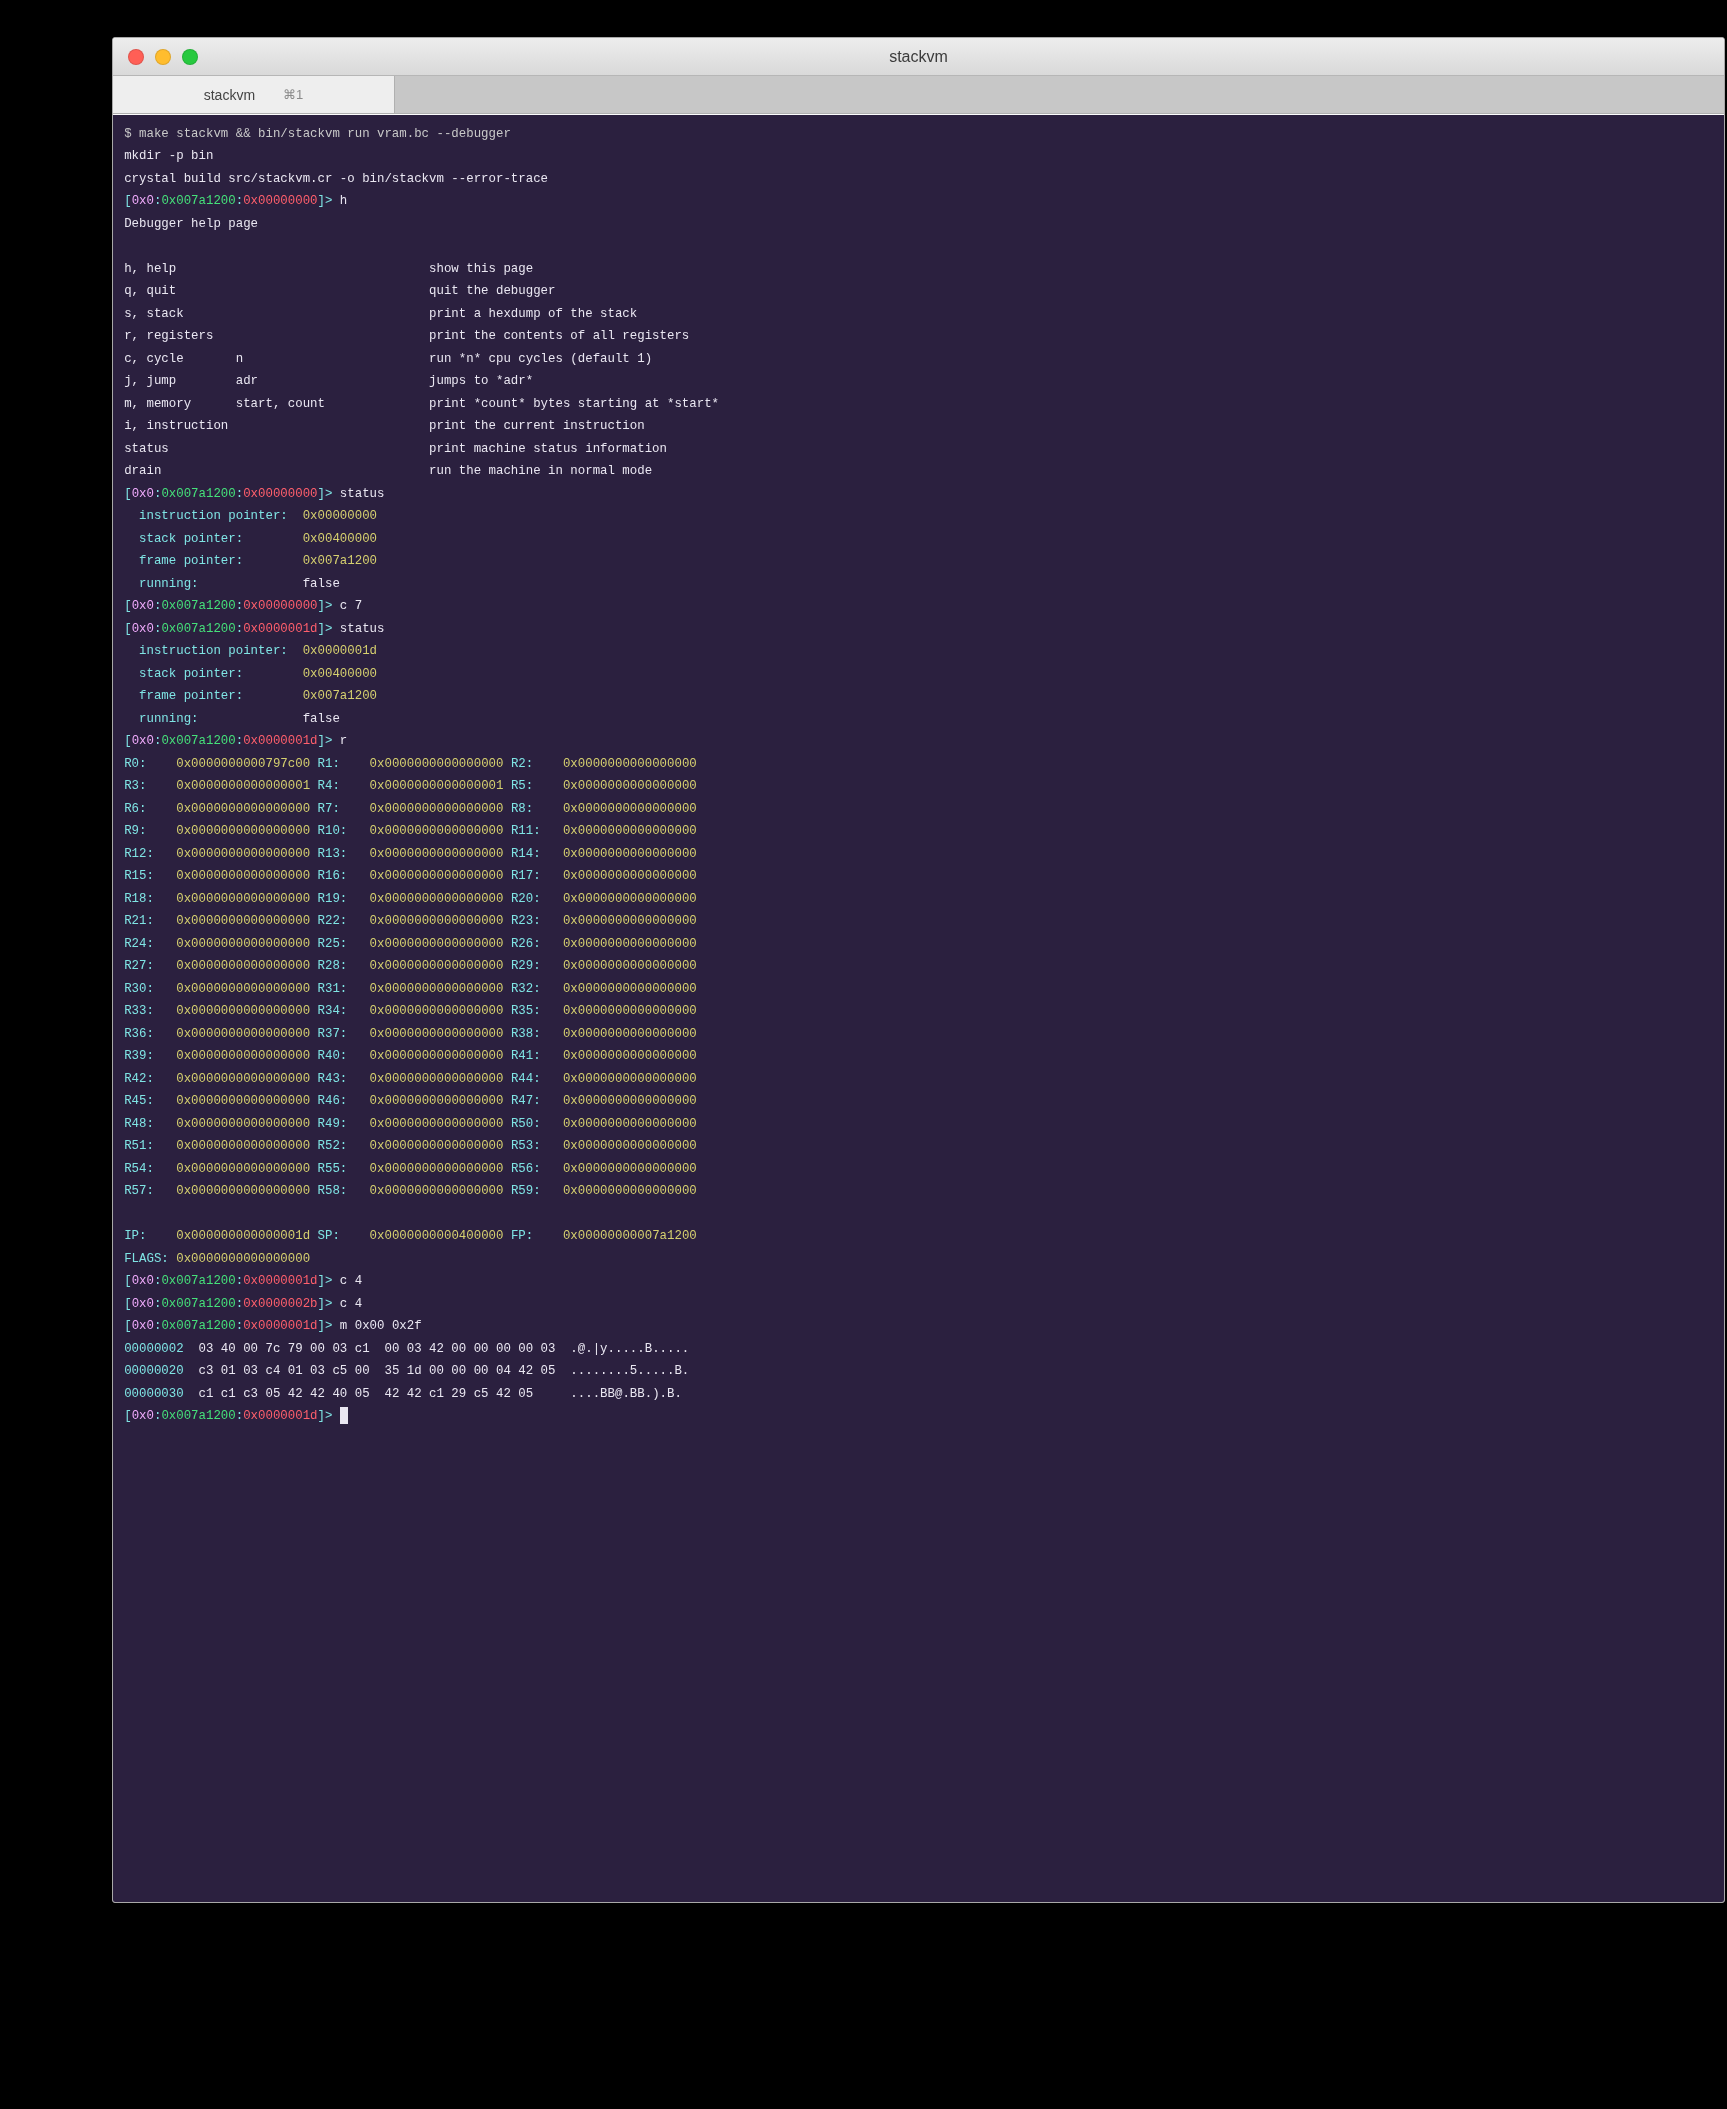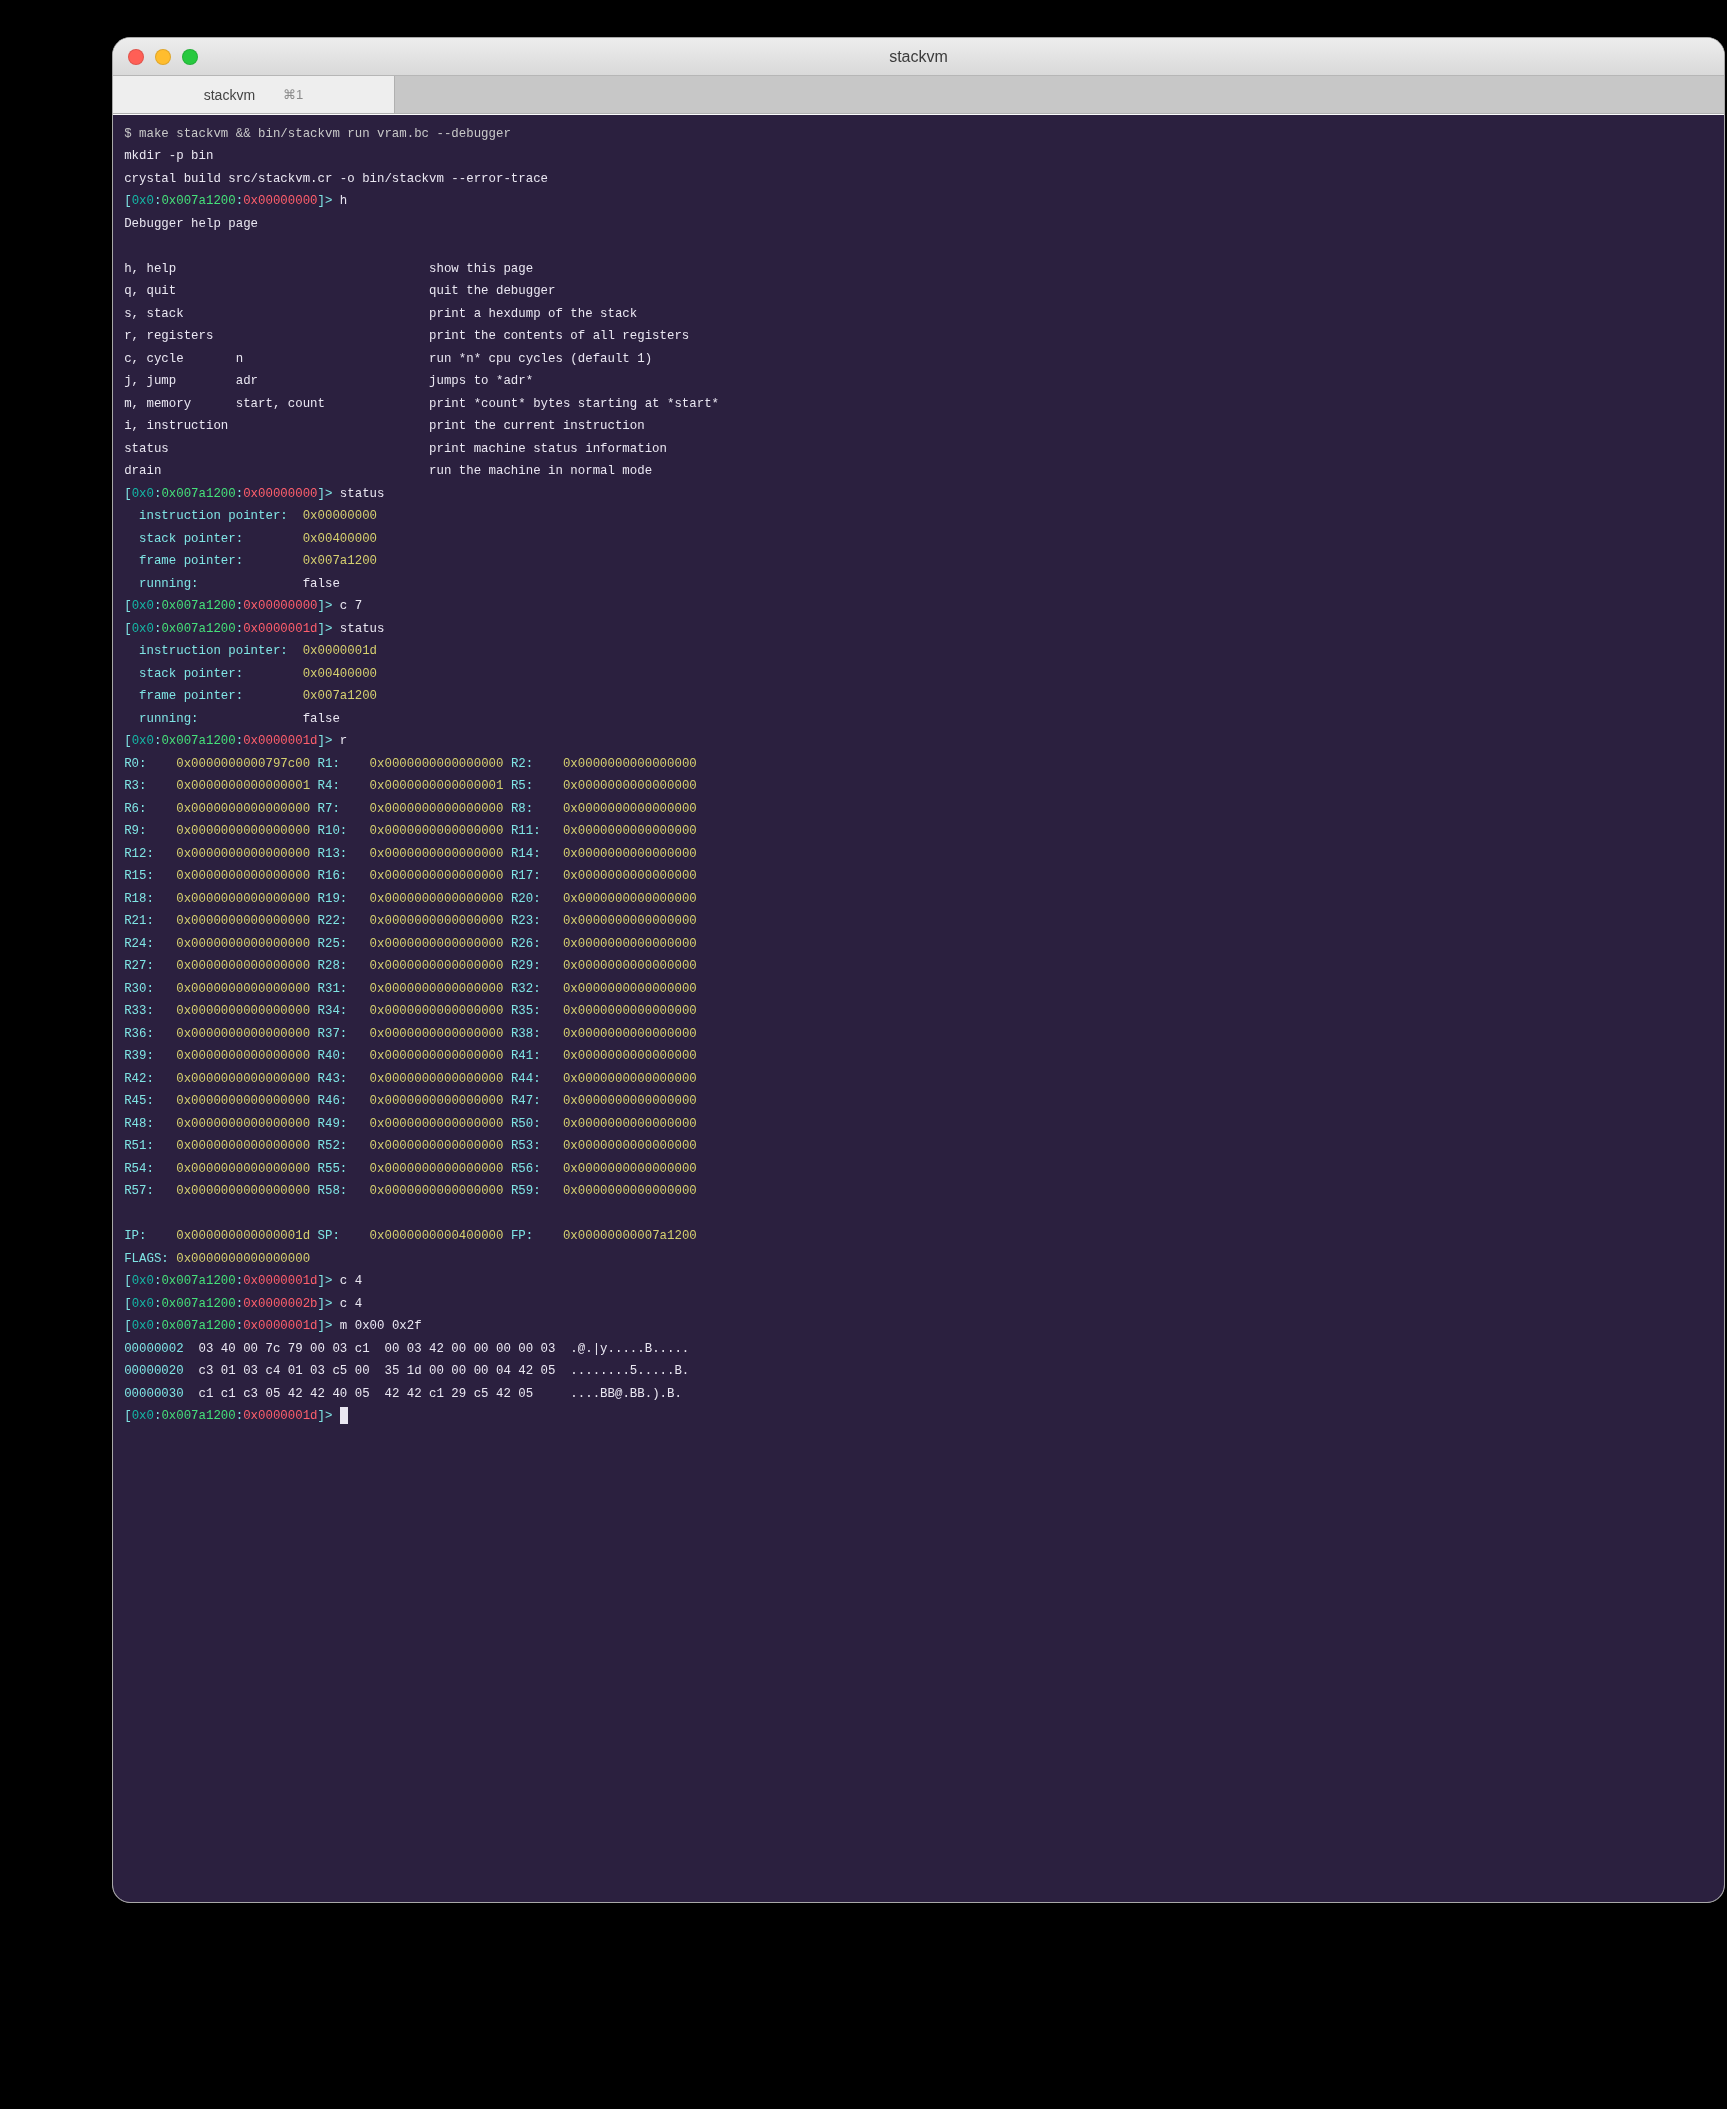--- a/index.html
+++ b/index.html
@@ -9,21 +9,21 @@
     height: 2110px;
     overflow: hidden;
     font-family: ui-monospace, Menlo, Monaco, "Courier New", monospace;
   }
   .window {
     position: absolute;
     left: 112px; top: 37px;
     width: 1611px; height: 1864px;
     background: #fdfdfd;
     border: 0.9px solid #a8a8a8;
-    border-radius: 18px;
+    border-radius: 3px;
     box-shadow: 0 26px 75px rgba(0,0,0,0.55);
     overflow: hidden;
   }
   .titlebar {
     height: 37px;
     background: linear-gradient(#ededed, #d9d9d9);
     border-bottom: 0.9px solid #b6b6b6;
     position: relative;
   }
   .traffic { position: absolute; top: 11.2px; left: 15px; display: flex; gap: 11.2px; }
@@ -59,21 +59,21 @@
     background: #2b203f;
     padding: 7.5px 11.2px 11.2px;
     font-family: Liberation Mono, monospace;
     font-size: 12.4px;
     line-height: 22.5px;
     color: #eae7f2;
     white-space: pre;
     letter-spacing: 0;
     box-sizing: border-box;
   }
-  .mag  { color:#14b8a6; } 
+  .mag  { color:#f0abfc; } 
   .grn  { color:#45e07a; }
   .red  { color:#ff5f6c; }
   .cyn  { color:#7fe4e4; }
   .yel  { color:#d6d06f; }
   .shell{ color:#c9c9c9; }
   .cursor {
     display:inline-block; width:8.4px; height:17px;
     background:#eae7f2; vertical-align:middle;
   }
 </style>

